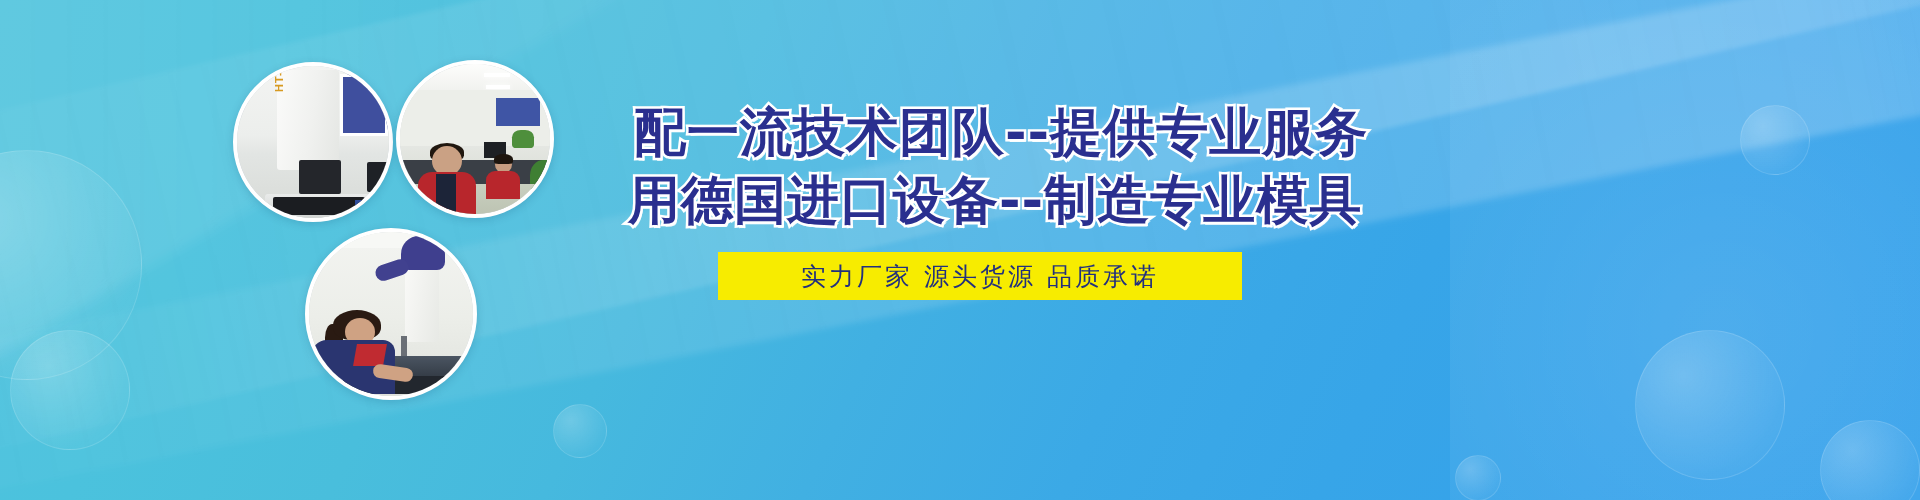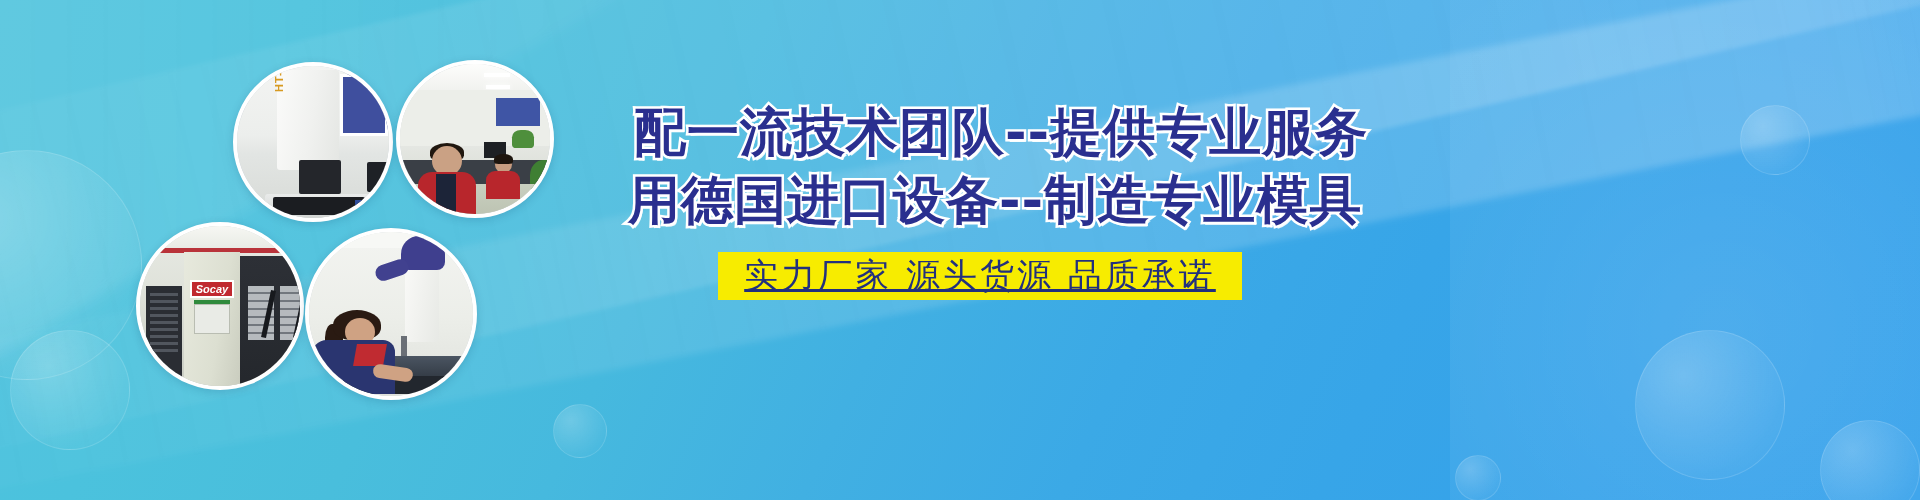--- a/index.html
+++ b/index.html
@@ -265,26 +265,25 @@
   
   .tagbar {
     position:absolute;
     left:718px; top:252px;
     width:524px; height:48px;
     background:#f7ec00;
     display:flex; align-items:center; justify-content:center;
   }
   .tagbar span {
     font-family:"DejaVu Sans","Liberation Sans", sans-serif;
-    font-size:34px;
+    font-size:25px;
     font-weight:normal;
     color:#22307e;
     letter-spacing:3px;
     white-space:nowrap;
-    text-decoration:underline;
   }
 </style>
 </head>
 <body>
 
 <div id="banner">
 
   <div class="band band-c"></div>
   <div class="band band-a"></div>
   <div class="band band-b"></div>
@@ -330,37 +329,20 @@
       </div>
       <div class="worker">
         <div class="hair"></div>
           <div class="head"></div>
           <div class="body"></div>
           <div class="vest"></div>
       </div>
     </div>
   </div>
 
-  <div class="photo p3">
-    <div class="inner">
-      <div class="ceil"></div>
-      <div class="redbeam"></div>
-      <div class="machinebody"></div>
-      <div class="window"></div>
-      <div class="window2"></div>
-      <div class="handle"></div>
-      <div class="handle2"></div>
-      <div class="cabinet"></div>
-      <div class="brand">Socay</div>
-      <div class="greenstrip"></div>
-      <div class="panelplate"></div>
-      <div class="sidecab"></div>
-      <div class="vent"></div>
-    </div>
-  </div>
 
   <div class="photo p4">
     <div class="inner">
       <div class="topmach"></div>
       <div class="cmmcol"></div>
       <div class="cmmhead"></div>
       <div class="cmmarm"></div>
       <div class="probe"></div>
       <div class="granite"></div>
       <div class="granite2"></div>

